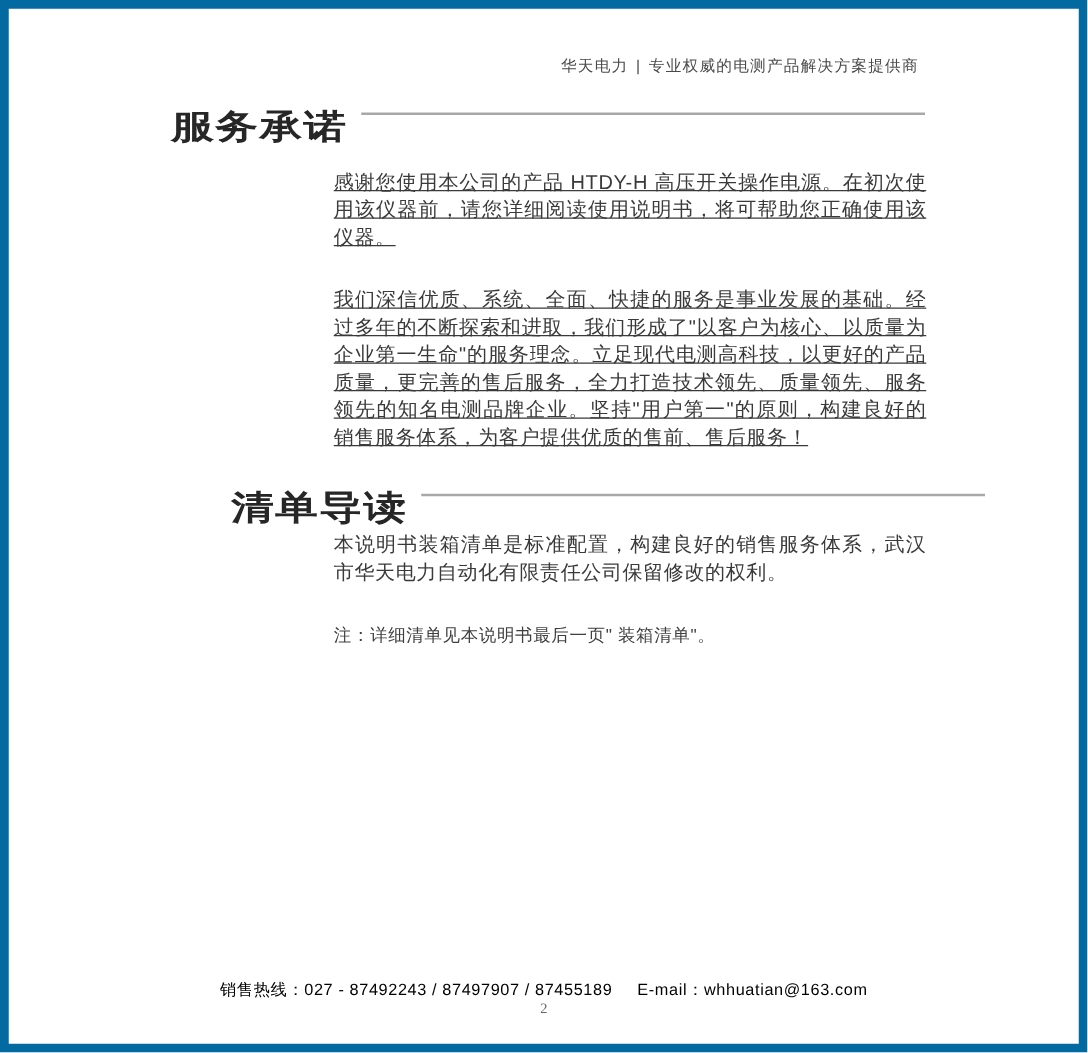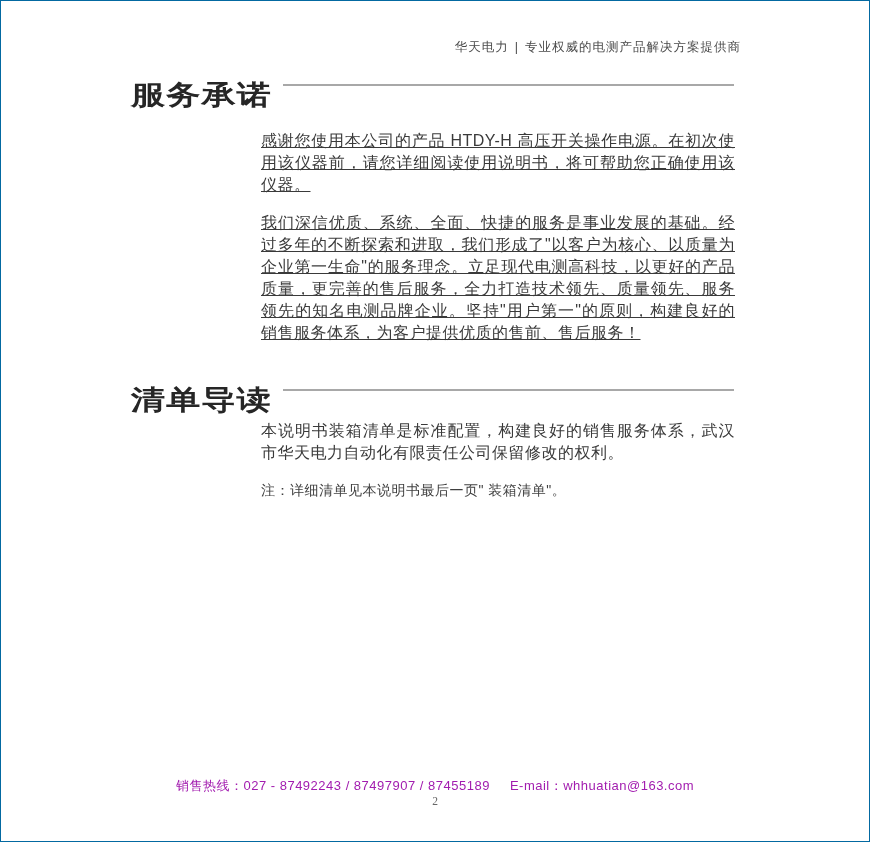--- a/index.html
+++ b/index.html
@@ -4,21 +4,21 @@
 <style>
   * { margin: 0; padding: 0; box-sizing: border-box; }
   html, body { background: #ffffff; }
   body { font-family: "Liberation Sans", sans-serif; }
 
   .page {
     position: relative;
     width: 870px;
     height: 842px;
     background: #ffffff;
-    border: 1px solid #0369a1;
+    border: 7px solid #0369a1;
     overflow: hidden;
   }
 
   .header {
     position: absolute;
     top: 38px;
     right: 128px;
     font-size: 12.5px;
     letter-spacing: 1px;
     color: #4a4a4a;
@@ -49,51 +49,51 @@
     letter-spacing: 1px;
   }
   .heading-rule {
     flex: 1;
     height: 2px;
     background: #a8a8a8;
     margin-left: 10px;
     margin-top: 4px;
   }
   #sec1-heading { top: 79px; }
-  #sec2-heading { top: 384px; }
+  #sec2-heading { top: 384px; margin-left: 48px; }
 
   .body-block {
     position: absolute;
     left: 260px;
     width: 474px;
     color: #3a3a3a;
     font-size: 16px;
     line-height: 22px;
     letter-spacing: 0.5px;
     text-align: justify;
   }
   #sec1-body { top: 129px; text-decoration: underline; }
   #sec2-body { top: 419px; }
-  .body-block p + p { margin-top: 16px; }
+  .body-block p + p { margin-top: 28px; }
   .note {
     margin-top: 19px;
     font-size: 14px;
     line-height: 20px;
     color: #3f3f3f;
     text-align: left;
   }
 
   .footer {
     position: absolute;
     top: 776px;
     left: 0;
     width: 100%;
     text-align: center;
     font-size: 13px;
-    color: #a21caf;
+    color: #000000;
     letter-spacing: 0.5px;
     white-space: nowrap;
   }
   .footer .email { margin-left: 20px; }
 
   .page-number {
     position: absolute;
     top: 794px;
     left: 0;
     width: 100%;

